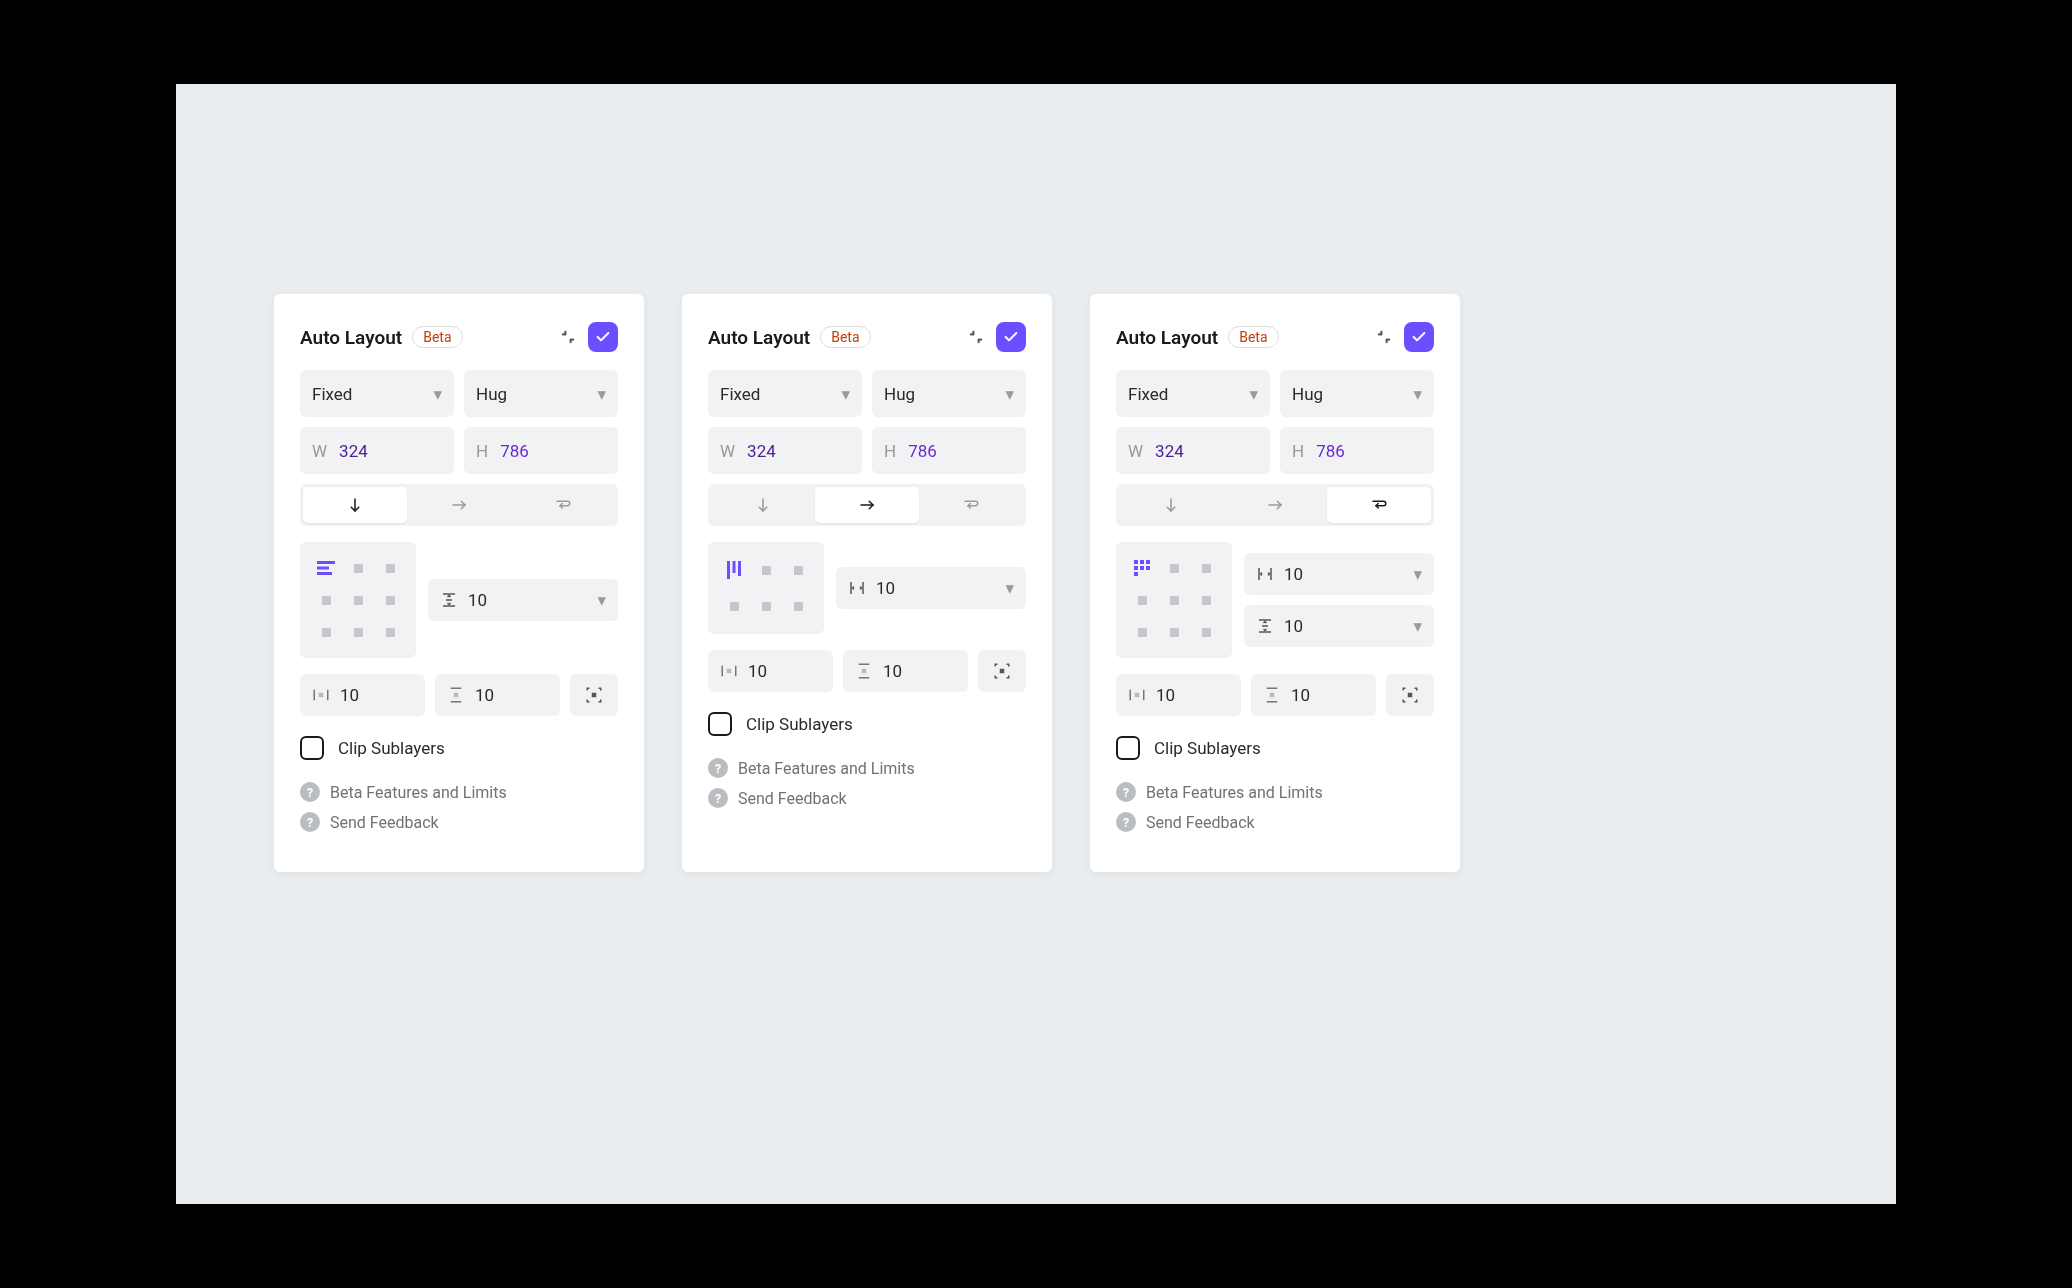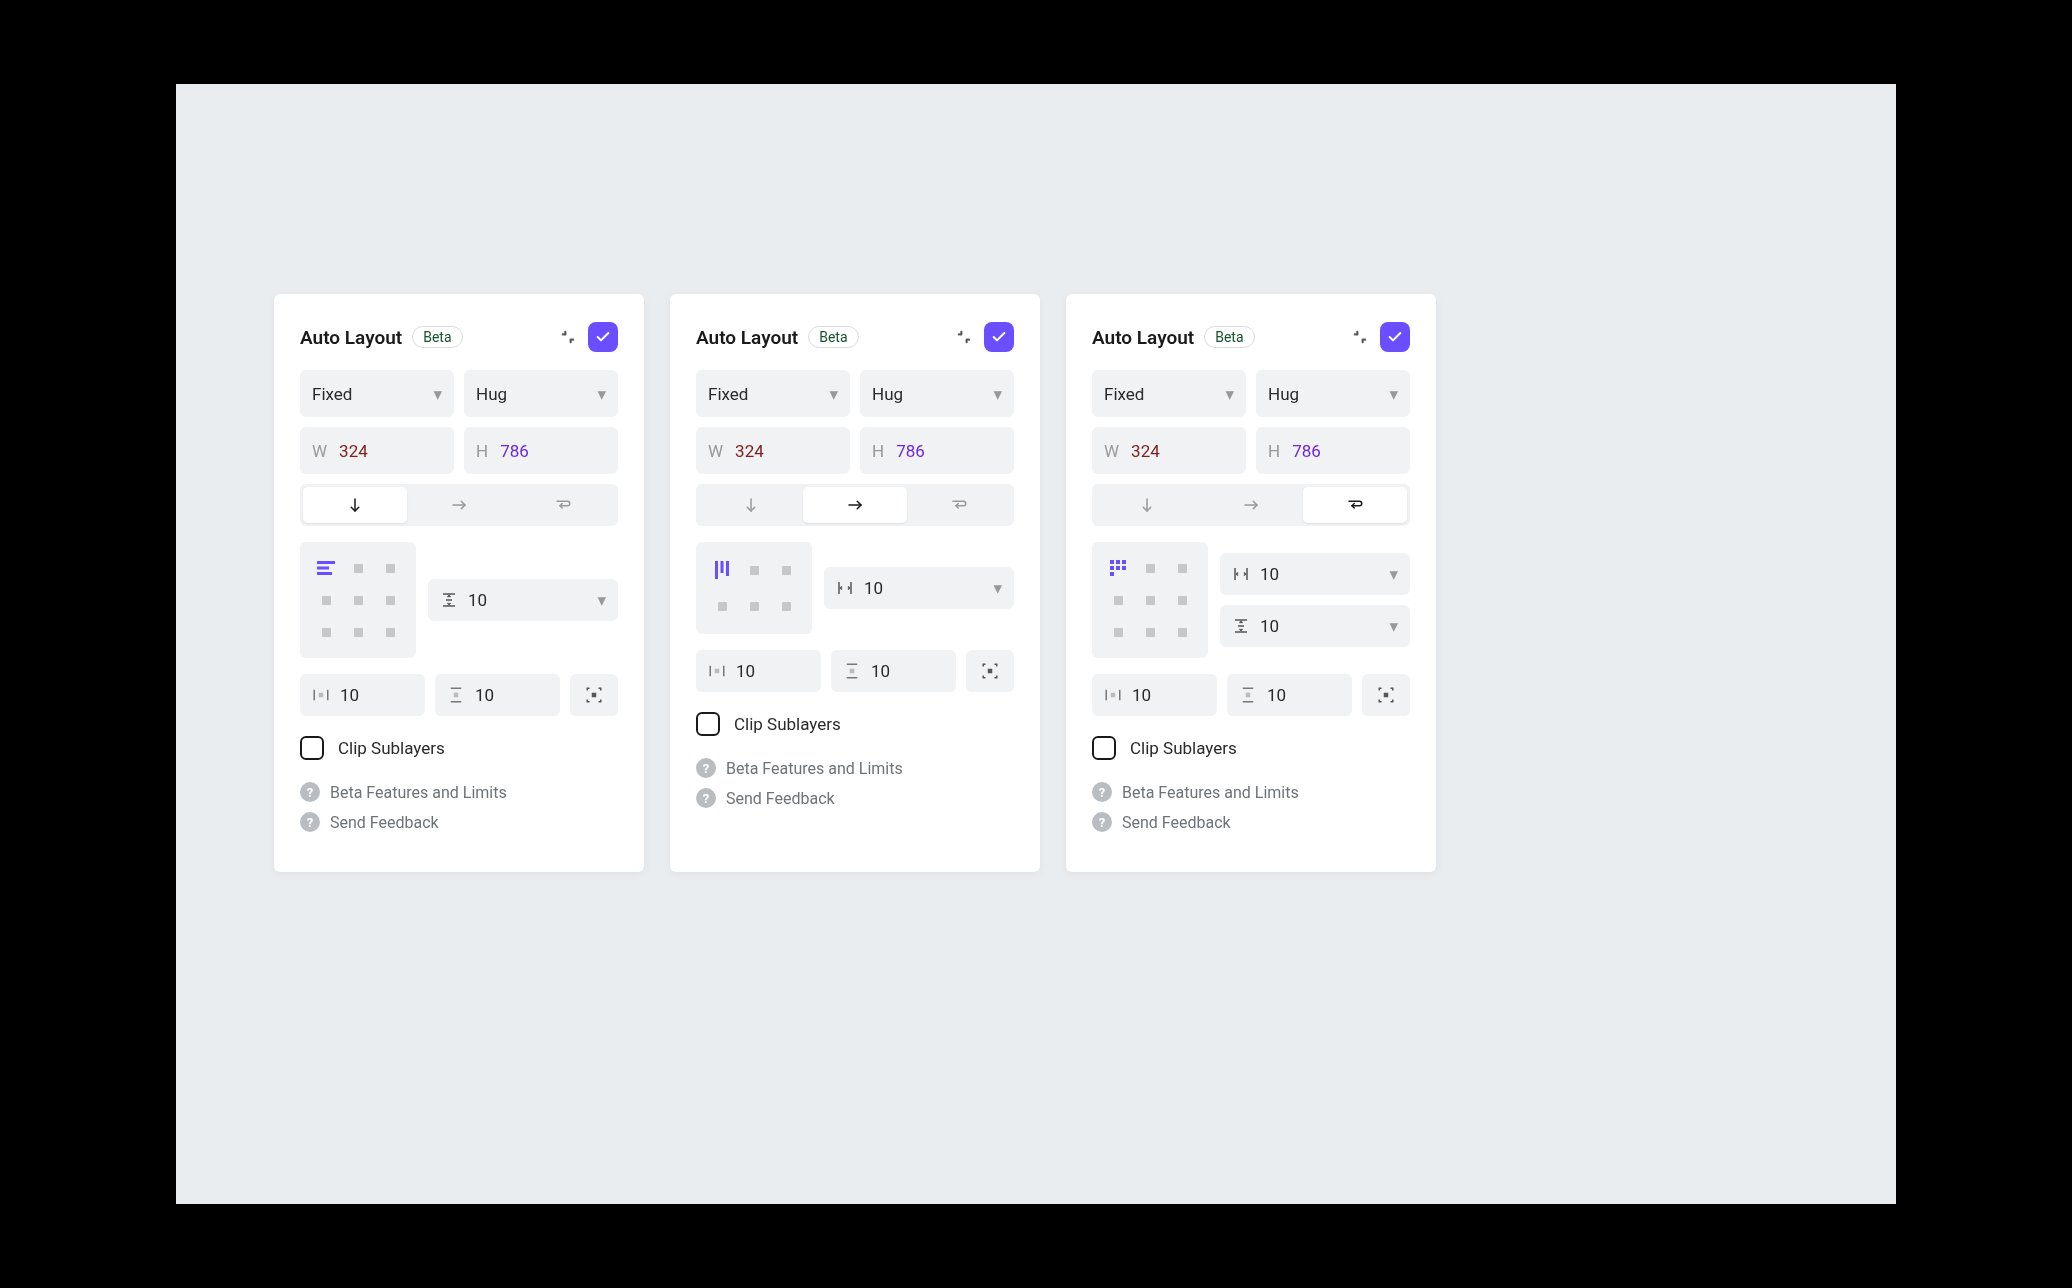--- a/index.html
+++ b/index.html
@@ -13,21 +13,21 @@
     justify-content: center;
   }
   .stage {
     background: #e9edf0;
     width: 1720px;
     height: 1120px;
     position: relative;
   }
   .panels {
     display: flex;
-    gap: 26px;
+    gap: 38px;
     position: absolute;
     top: 210px;
     left: 98px;
   }
   .panel {
     width: 370px;
     background: #fff;
     border-radius: 6px;
     padding: 28px 26px 30px 26px;
     box-shadow: 0 2px 8px rgba(0,0,0,0.05);
@@ -40,21 +40,21 @@
     margin-bottom: 18px;
   }
   .hdr-title {
     font-size: 19px;
     font-weight: 600;
     color: #1a1a1a;
   }
   .badge {
     margin-left: 10px;
     font-size: 14px;
-    color: #14532d;
+    color: #c2410c;
     border: 1px solid #ddd;
     border-radius: 12px;
     padding: 2px 10px;
     background: #fff;
   }
   .hdr-right {
     margin-left: auto;
     display: flex;
     align-items: center;
     gap: 10px;
@@ -97,21 +97,21 @@
   .cell.half { flex: 1; }
   .cell .caret {
     margin-left: auto;
     color: #999;
   }
   .cell .prefix {
     color: #999;
     margin-right: 12px;
     font-size: 17px;
   }
-  .cell .val { color: #7f1d1d; }
+  .cell .val { color: #4c1d95; }
   .cell .dim { color: #6d28d9; }
 
   
   .seg {
     display: flex;
     background: #f1f2f4;
     border-radius: 6px;
     height: 42px;
     margin-bottom: 16px;
     align-items: center;

